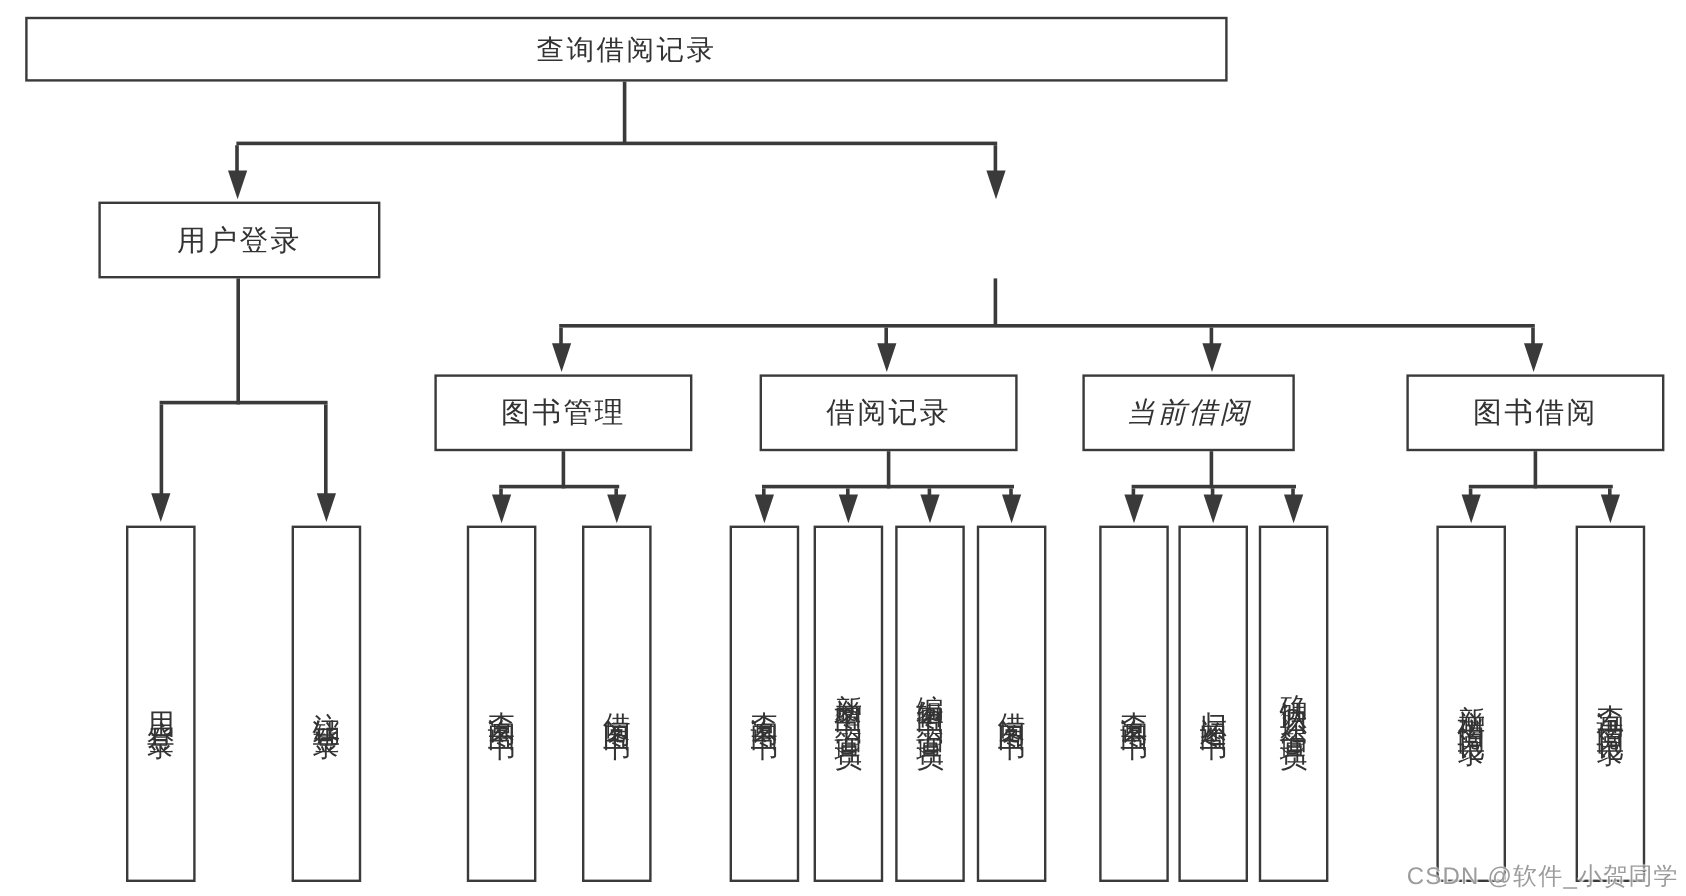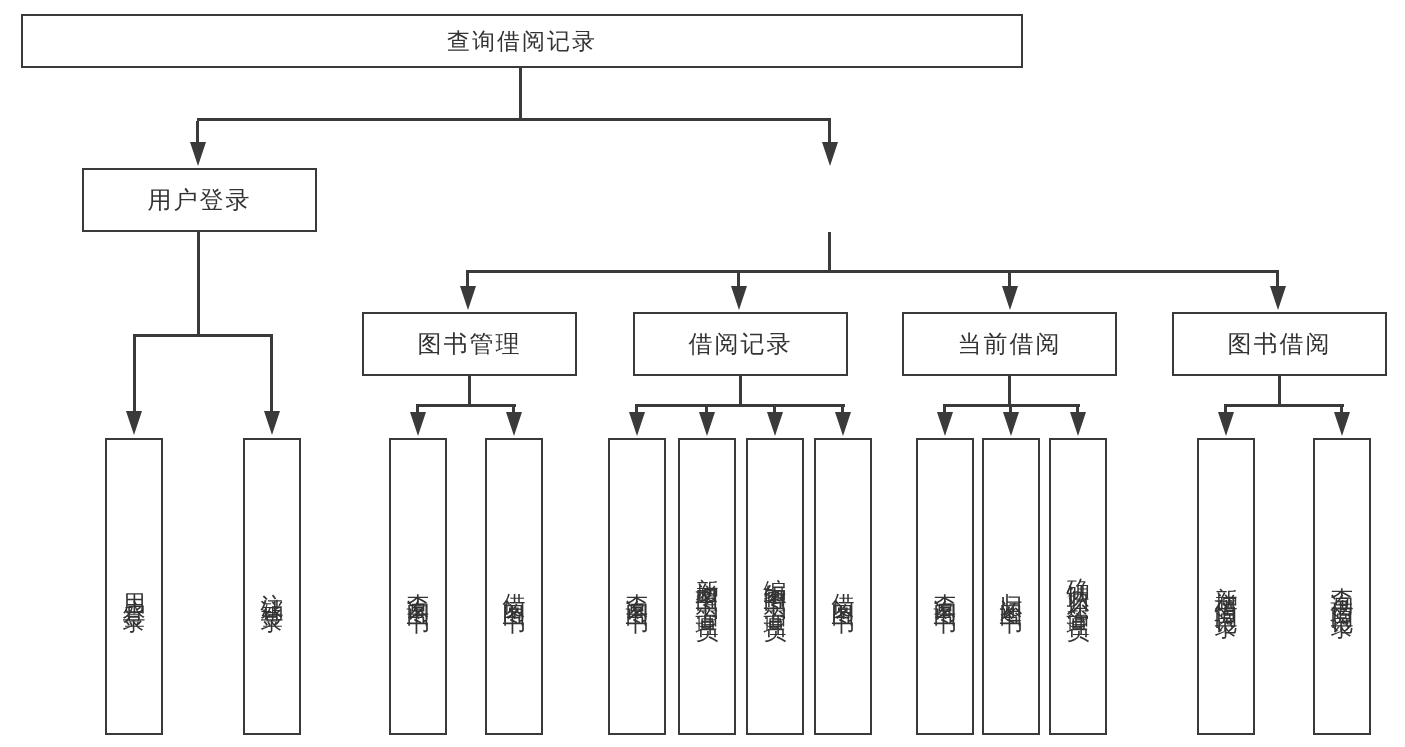--- a/index.html
+++ b/index.html
@@ -71,21 +71,21 @@
   <div class="ah" style="left:460px; top:286px;"></div>
   <div class="v" style="left:737px; top:273px; height:14px;"></div>
   <div class="ah" style="left:731px; top:286px;"></div>
   <div class="v" style="left:1008px; top:273px; height:14px;"></div>
   <div class="ah" style="left:1002px; top:286px;"></div>
   <div class="v" style="left:1276px; top:273px; height:14px;"></div>
   <div class="ah" style="left:1270px; top:286px;"></div>
 
   <div class="box" style="left:362px; top:312px; width:215px; height:64px;">图书管理</div>
   <div class="box" style="left:633px; top:312px; width:215px; height:64px;">借阅记录</div>
-  <div class="box" style="left:902px; top:312px; width:215px; height:64px;">当前借阅</div>
+  <div class="box" style="left:902px; top:312px; width:177px; height:64px;font-style:italic;">当前借阅</div>
   <div class="box" style="left:1172px; top:312px; width:215px; height:64px;">图书借阅</div>
 
   <div class="v" style="left:468px; top:376px; height:31px;"></div>
   <div class="v" style="left:739px; top:376px; height:31px;"></div>
   <div class="v" style="left:1008px; top:376px; height:31px;"></div>
   <div class="v" style="left:1278px; top:376px; height:31px;"></div>
 
   <div class="h" style="left:416px; top:404px; width:100px;"></div>
   <div class="h" style="left:635px; top:404px; width:210px;"></div>
   <div class="h" style="left:943px; top:404px; width:137px;"></div>
@@ -154,14 +154,15 @@
     <span>确认归还（管理员）</span>
   </div>
 
   <div class="leaf" style="left:1197px; top:438px; width:58px; height:297px;">
     <span>新增借阅记录</span>
   </div>
   <div class="leaf" style="left:1313px; top:438px; width:58px; height:297px;">
     <span>查询借阅记录</span>
   </div>
 
+  <div class="watermark">CSDN @软件_小贺同学</div>
 
 </div>
 
 </body></html>

